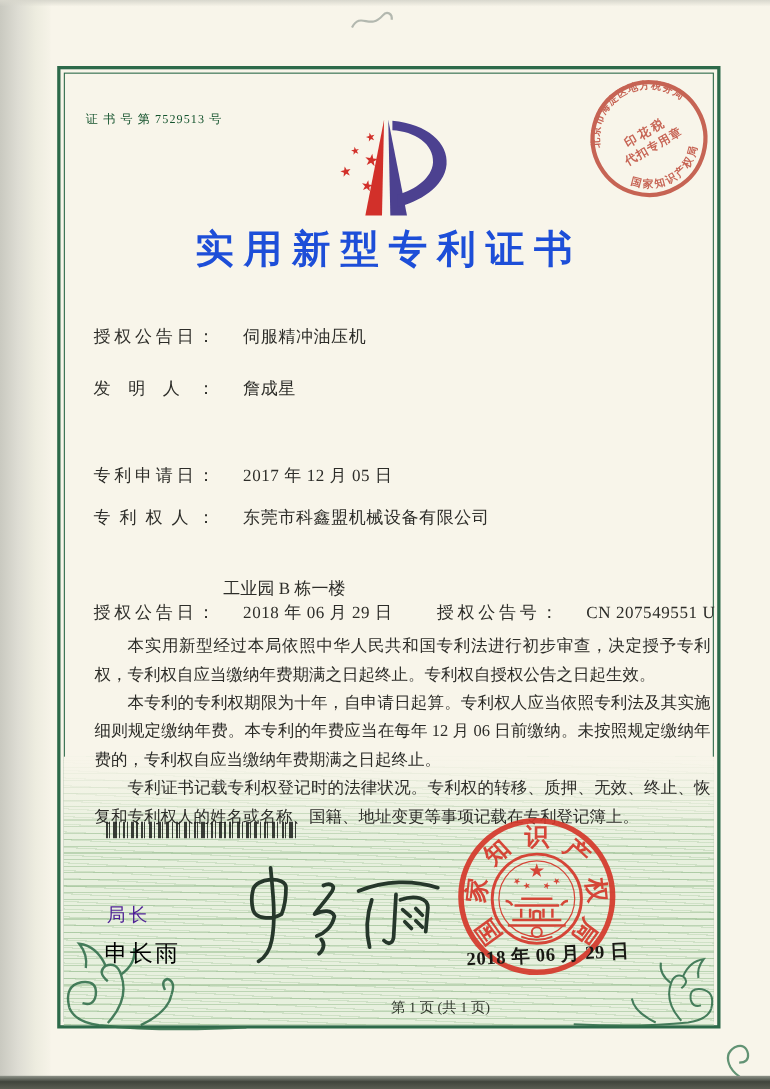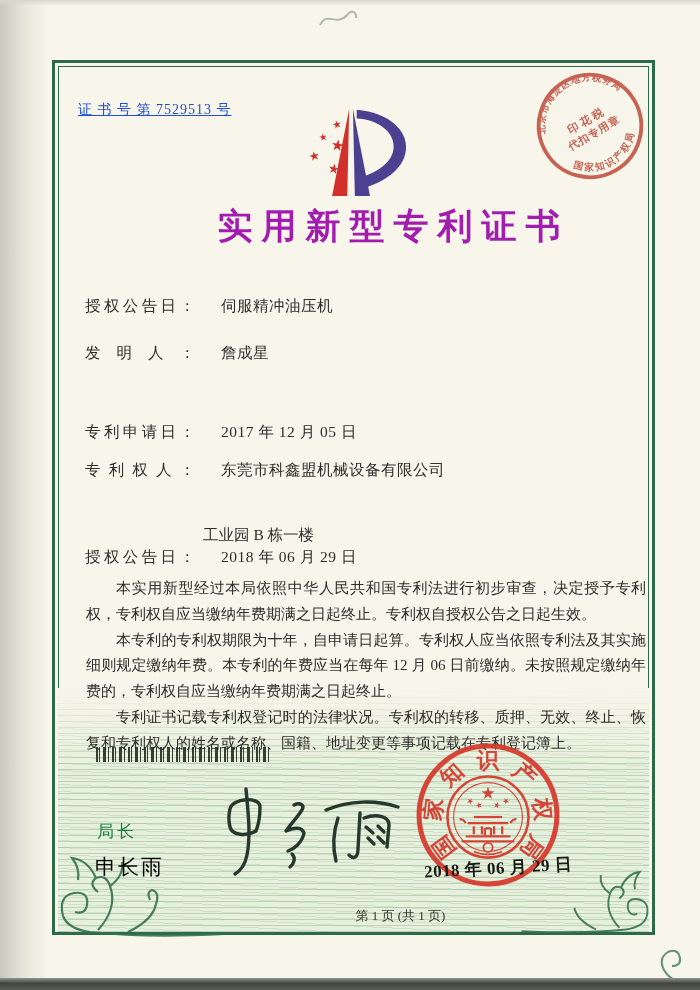--- a/index.html
+++ b/index.html
@@ -18,34 +18,34 @@
   .border-inner{position:absolute;left:3px;top:3px;right:3px;bottom:3px;
     border:1px solid #2d6a4a;}
   
   .guilloche{position:absolute;left:58px;top:688px;width:591px;height:244px;
     background-color:#e7f0de;
     background-image:repeating-linear-gradient(0deg,rgba(134,178,126,.45) 0 1px,rgba(134,178,126,0) 1px 6px),
                      repeating-linear-gradient(3deg,rgba(134,178,126,.25) 0 1px,rgba(134,178,126,0) 1px 7px);}
   .guilloche .gfade{position:absolute;left:0;top:0;width:100%;height:80px;
     background:linear-gradient(#f8f5ea,rgba(248,245,234,0));}
   .txt{position:absolute;color:#2b2b27;}
-  .cert-number{left:78px;top:101px;font-size:14px;letter-spacing:1px;color:#1d4ed8;text-decoration:underline;}
+  .cert-number{left:78px;top:101px;font-size:11px;letter-spacing:1px;color:#14532d;}
   .title{left:52px;top:203px;width:603px;text-align:center;font-size:35px;font-weight:bold;
-    letter-spacing:9px;color:#a21caf;padding-left:40px;}
+    letter-spacing:9px;color:#1d4ed8;}
   .frow{position:absolute;left:85px;font-size:15.5px;white-space:nowrap;color:#2d2d29;}
   .flabel{display:inline-block;width:110px;text-align:justify;text-align-last:justify;}
   .fvalue{margin-left:26px;letter-spacing:.5px;}
   .fvalue2{position:absolute;left:203px;font-size:15.5px;color:#2d2d29;}
   .paras{position:absolute;left:86px;top:576px;width:560px;font-size:15px;line-height:25.8px;
     text-align:justify;color:#2c2c28;}
   .paras p{margin:0;text-indent:2em;}
   .barcode{position:absolute;left:96px;top:747px;width:174px;height:15px;opacity:.88;
     background:repeating-linear-gradient(90deg,#20241f 0 2px,transparent 2px 3px,#20241f 3px 4px,
       transparent 4px 7px,#20241f 7px 10px,transparent 10px 12px,#20241f 12px 13px,transparent 13px 16px);}
-  .officer-title{left:97px;top:820px;font-size:17px;letter-spacing:3px;color:#15803d;text-align:right;}
+  .officer-title{left:97px;top:820px;font-size:17px;letter-spacing:3px;color:#4c1d95;text-align:right;}
   .officer-name{left:95px;top:853px;font-size:21px;letter-spacing:2px;color:#000000;}
   .seal-date{left:424px;top:856px;width:170px;font-size:17px;font-weight:bold;letter-spacing:.5px;
     color:#191914;transform:rotate(-3deg);z-index:6;}
   .footer{left:52px;top:907px;width:697px;text-align:center;font-size:13px;color:#33392f;z-index:5;}
   svg{position:absolute;overflow:visible;}
   .seal-svg{left:413px;top:740px;z-index:5;}
   .stamp-svg{left:532px;top:68px;}
   .logo-svg{left:281px;top:96px;}
   .sig-svg{left:208px;top:783px;}
   .fl-left{left:56px;top:850px;}
@@ -141,20 +141,23 @@
   </div>
   <div class="frow" style="top:422px">
     <span class="flabel">专利申请日：</span><span class="fvalue">2017 年 12 月 05 日</span>
   </div>
   <div class="frow" style="top:460px">
     <span class="flabel">专利权人：</span><span class="fvalue">东莞市科鑫盟机械设备有限公司</span>
   </div>
   <div class="fvalue2" style="top:525px">工业园 B 栋一楼</div>
   <div class="frow" style="top:547px">
     <span class="flabel">授权公告日：</span><span class="fvalue">2018 年 06 月 29 日</span>
+  </div>
+  <div class="frow" style="top:547px;left:397px">
+    <span class="flabel">授权公告号：</span><span class="fvalue">CN 207549551 U</span>
   </div>
 
   <div class="paras">
     <p>本实用新型经过本局依照中华人民共和国专利法进行初步审查，决定授予专利权，专利权自应当缴纳年费期满之日起终止。专利权自授权公告之日起生效。</p>
     <p>本专利的专利权期限为十年，自申请日起算。专利权人应当依照专利法及其实施细则规定缴纳年费。本专利的年费应当在每年 12 月 06 日前缴纳。未按照规定缴纳年费的，专利权自应当缴纳年费期满之日起终止。</p>
     <p>专利证书记载专利权登记时的法律状况。专利权的转移、质押、无效、终止、恢复和专利权人的姓名或名称、国籍、地址变更等事项记载在专利登记簿上。</p>
   </div>
 
   <div class="barcode"></div>
 

